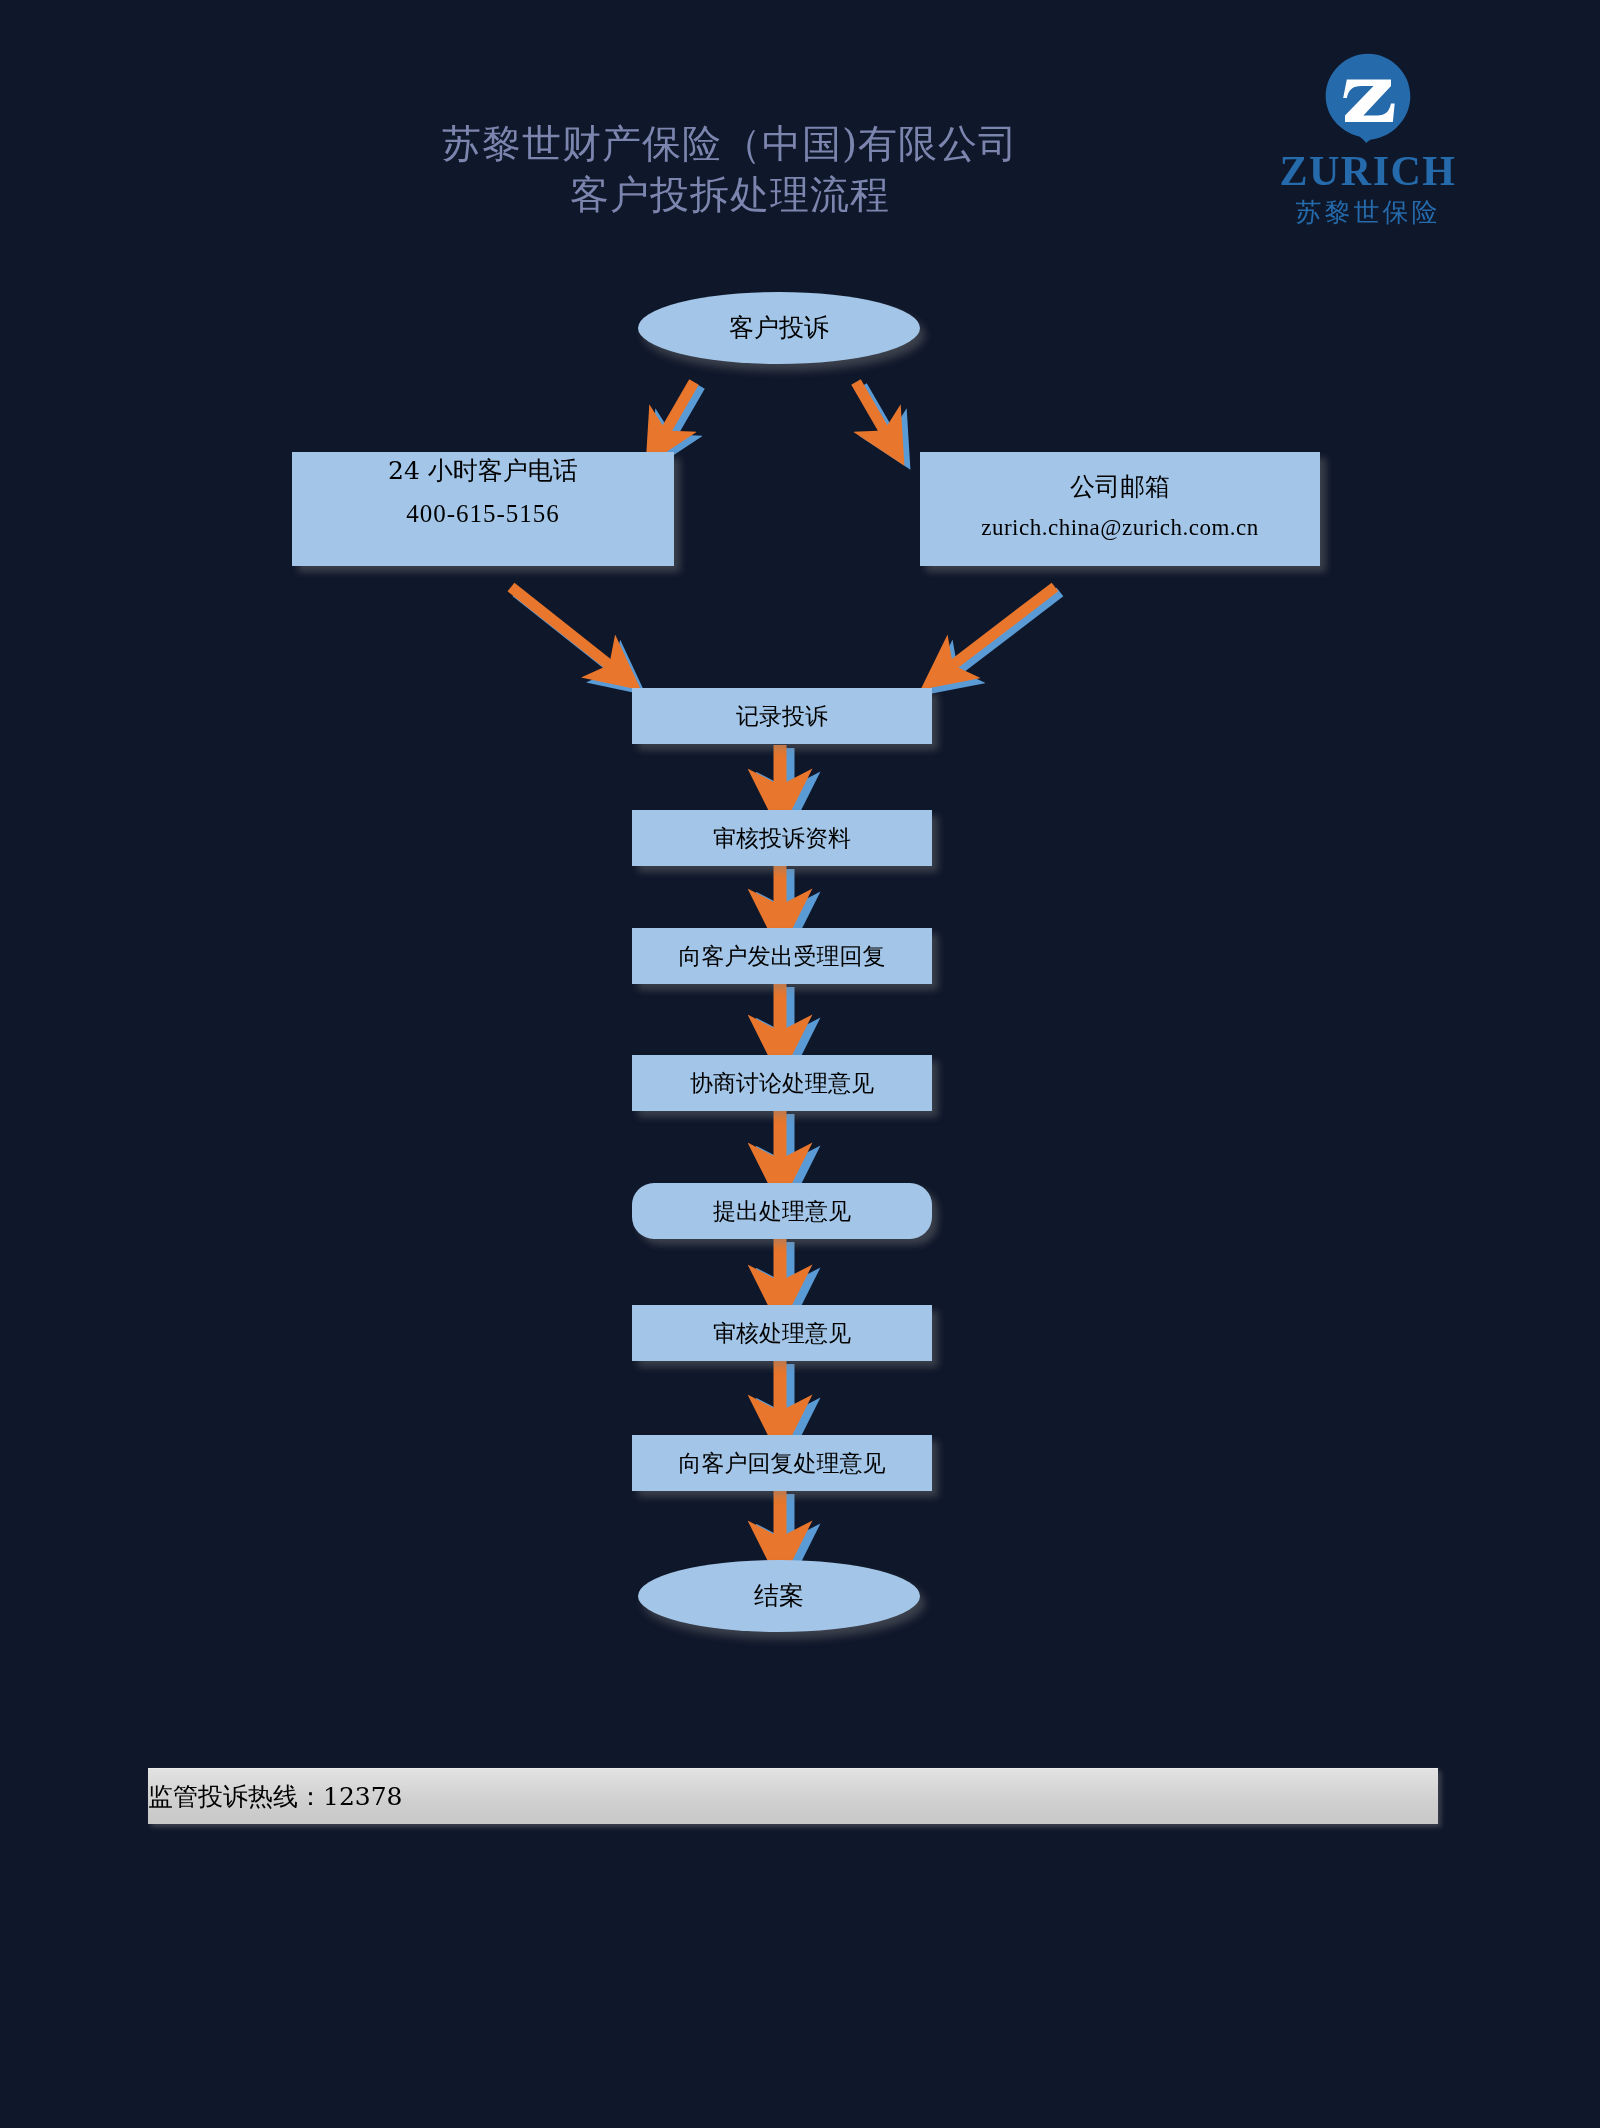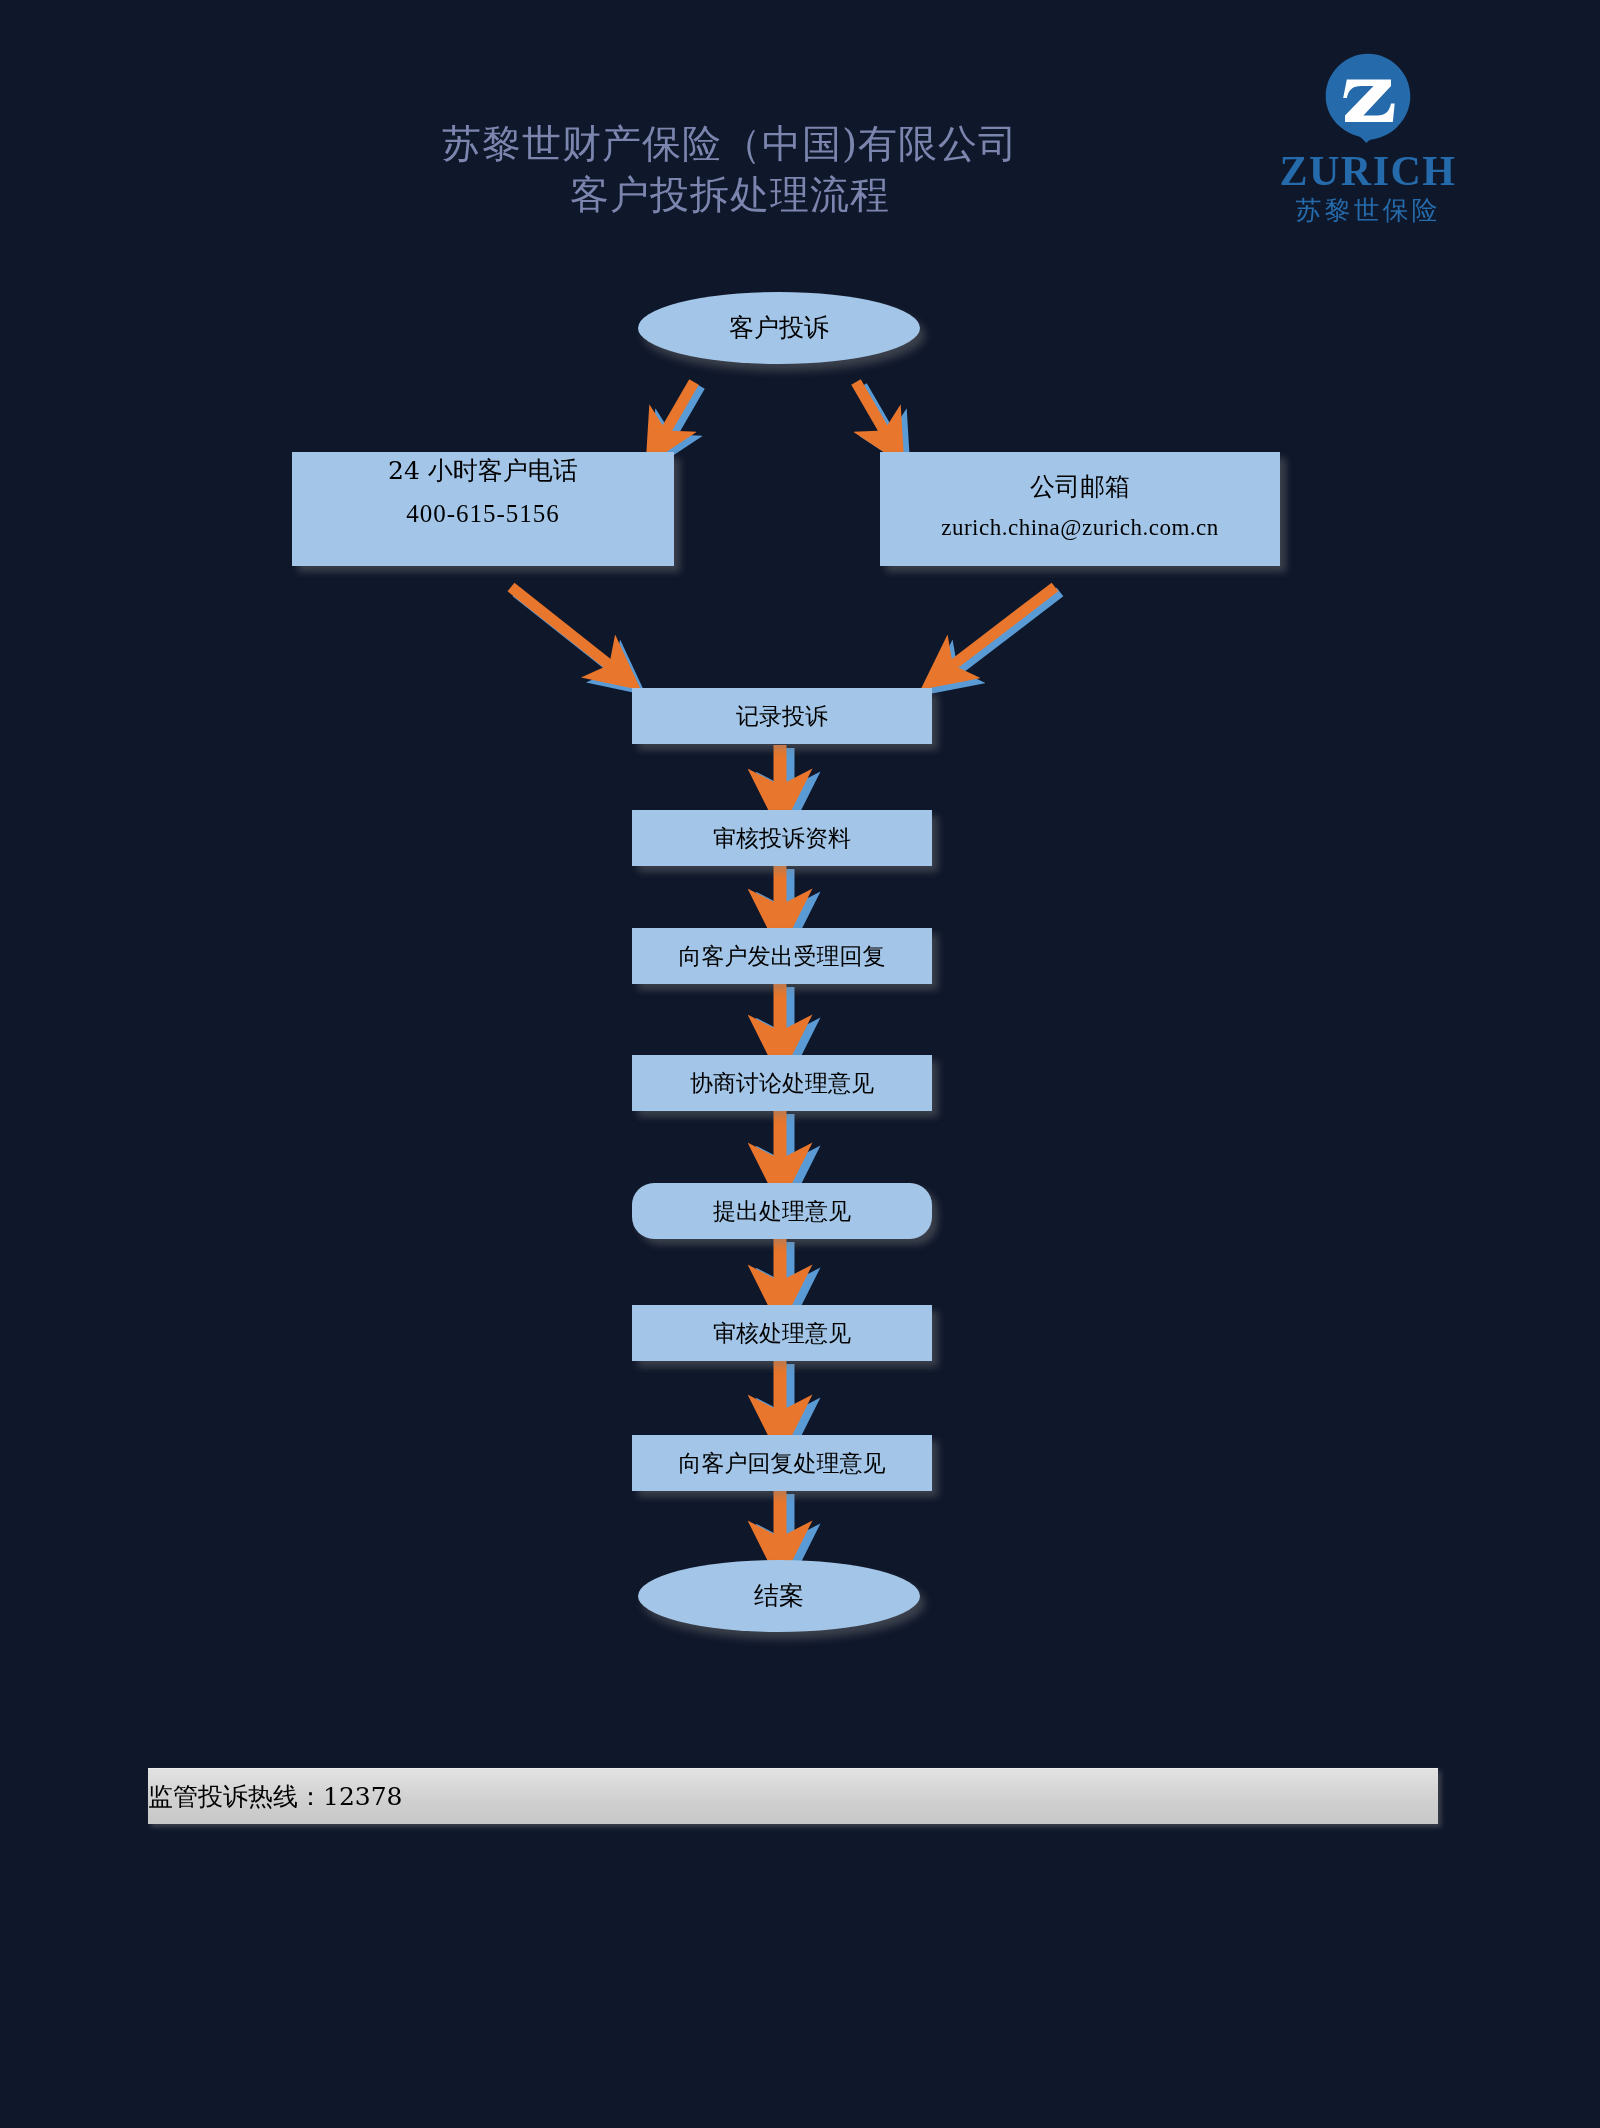--- a/index.html
+++ b/index.html
@@ -59,21 +59,21 @@
     letter-spacing: 1.5px;
     line-height: 1;
   }
   .logo-sub {
     display: block;
     margin-top: 6px;
     color: #256aab;
     font-size: 26px;
     letter-spacing: 3px;
     line-height: 1.1;
-    font-family: Liberation Mono, monospace;
+    font-family: Liberation Sans, sans-serif;
   }
 
   
   .node {
     position: absolute;
     background: #a3c6e8;
     color: #000000;
     display: flex;
     align-items: center;
     justify-content: center;
@@ -85,21 +85,21 @@
   .node.ellipse {
     border-radius: 50%;
     box-shadow: 5px 7px 9px rgba(130,130,130,0.40);
   }
   .node .label { display: block; line-height: 1.5; }
   .node .sub { display: block; line-height: 1.9; }
 
   .start-node  { left: 638px; top: 292px;  width: 282px; height: 72px;  font-size: 25px; }
   .phone-node  { left: 292px; top: 452px;  width: 382px; height: 114px; font-size: 25px;
                  flex-direction: column; justify-content: flex-start; }
-  .email-node  { left: 880px; top: 452px;  width: 400px; height: 114px; font-size: 25px;
+  .email-node  { left: 920px; top: 452px;  width: 400px; height: 114px; font-size: 25px;
                  flex-direction: column; justify-content: center; }
   .email-node .sub { font-size: 23px; letter-spacing: .5px;
                      font-family: "Liberation Serif","DejaVu Serif",serif; }
   .phone-node .sub { font-size: 25px; letter-spacing: 1px;
                      font-family: "Liberation Serif","DejaVu Serif",serif; }
 
   .step-node  { left: 632px; width: 300px; height: 56px; font-size: 23px; }
   .s1 { top: 688px; }
   .s2 { top: 810px; }
   .s3 { top: 928px; }

